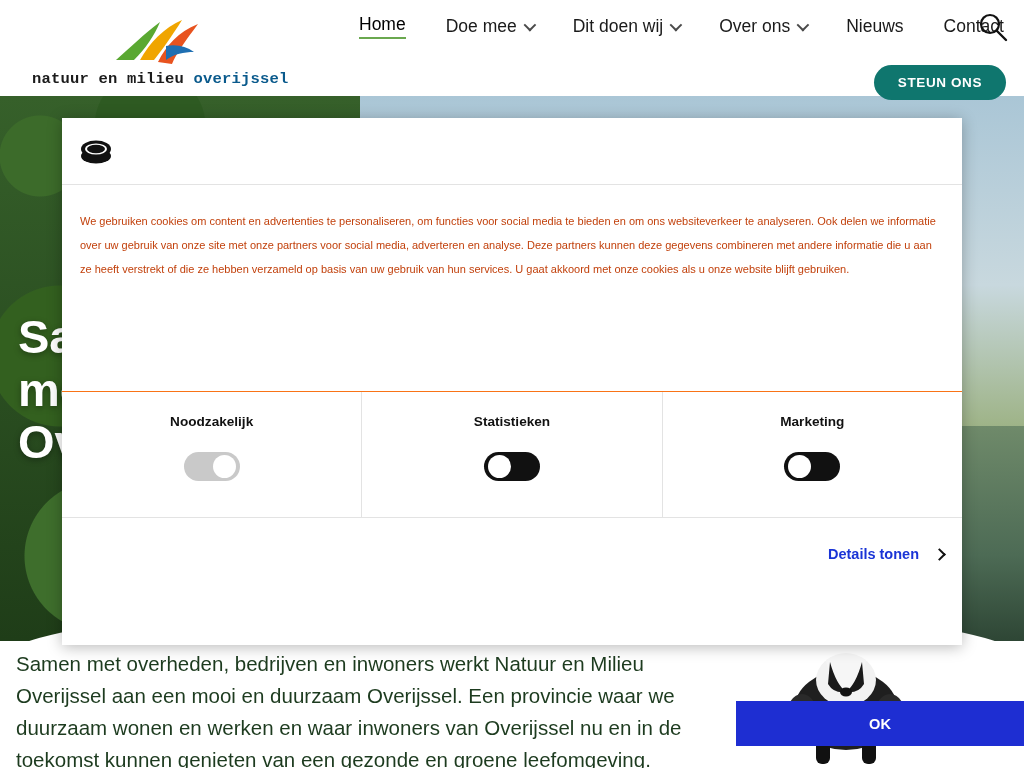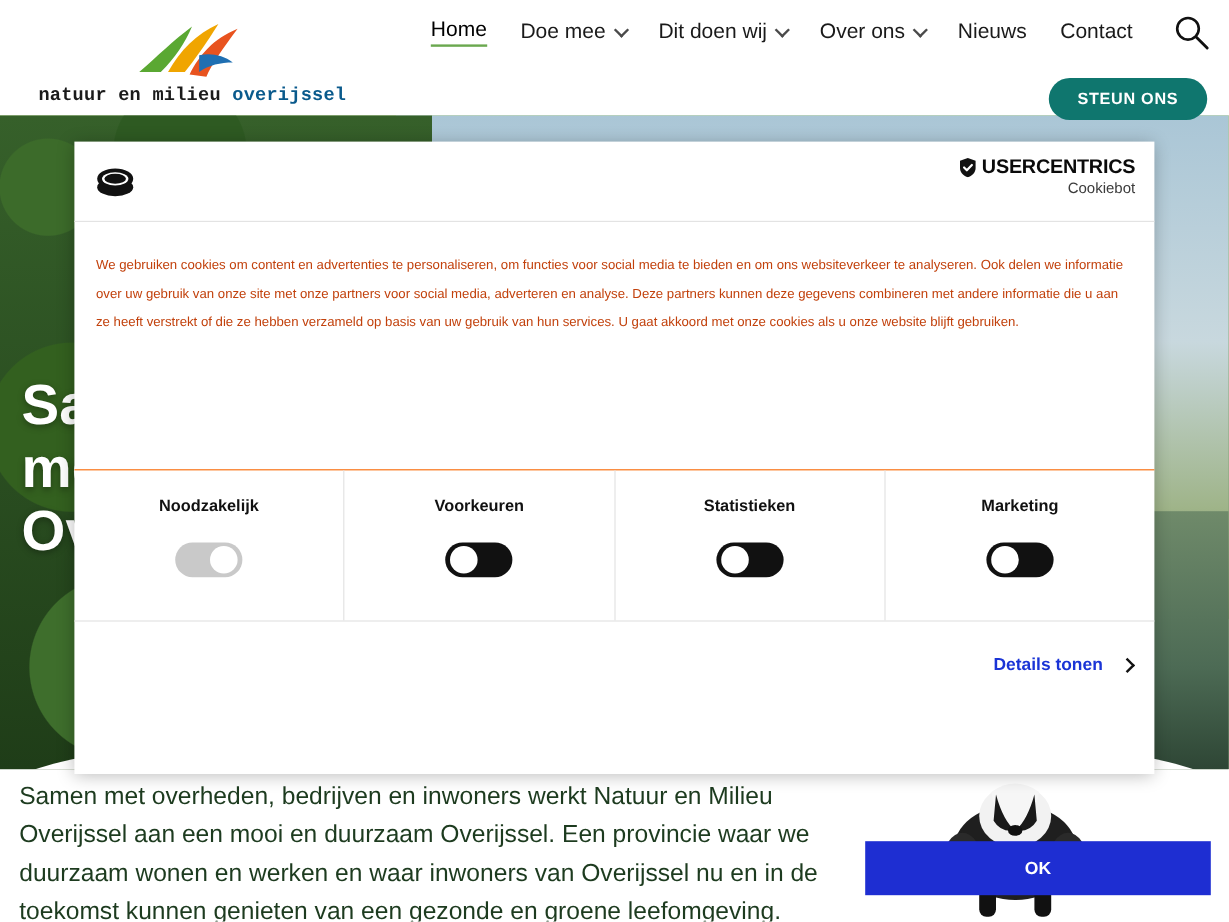--- a/index.html
+++ b/index.html
@@ -24,21 +24,21 @@
   .logo-text {
     position: absolute; left: 0px; top: 54px;
     font-size: 15.5px; font-weight: 700; letter-spacing: .2px; color: #1b1b1b;
     white-space: nowrap;
   }
   .logo-text .green { color: #1b1b1b; }
   .logo-text .blue { color: #0a5a8c; }
 
   .main-nav {
     position: absolute; left: 345px; top: 10px;
-    display: flex; align-items: center; gap: 0px;
+    display: flex; align-items: center; gap: 12px;
   }
   .nav-item {
     position: relative;
     font-size: 17.5px; color: #1a1a1a; padding: 4px 14px; cursor: pointer;
     display: flex; align-items: center; gap: 7px; white-space: nowrap;
   }
   .nav-item.active { color: #000; }
   .nav-item.active .nav-label { border-bottom: 2px solid #6aa84f; padding-bottom: 2px; }
   .caret {
     display: inline-block; width: 9px; height: 9px;
@@ -173,21 +173,21 @@
     position: absolute; right: 18px; top: 428px;
     display: flex; align-items: center; gap: 16px;
     color: #1a34d6; font-size: 14.5px; font-weight: 700; cursor: pointer;
   }
   .chev {
     width: 9px; height: 9px;
     border-right: 2.4px solid #111; border-top: 2.4px solid #111;
     transform: rotate(45deg);
   }
   .cd-ok {
-    position: absolute; left: 659px; top: 583px; width: 288px; height: 45px;
+    position: absolute; left: 674px; top: 583px; width: 288px; height: 45px;
     background: #1e2ed2; color: #fff; border: none;
     font-size: 14.6px; font-weight: 700; cursor: pointer;
     font-family: "Liberation Sans", sans-serif;
   }
 </style>
 </head>
 <body>
 
 <div id="page">
 
@@ -269,50 +269,34 @@
 
   <div class="cookie-dialog">
 
     <div class="cd-head">
       <svg class="cd-logo" viewBox="0 0 32 28">
         <ellipse cx="16" cy="18" rx="15" ry="7.5" fill="#111"></ellipse>
         <ellipse cx="16" cy="11" rx="15" ry="8.5" fill="#111"></ellipse>
         <ellipse cx="16" cy="11" rx="11" ry="5.5" fill="#fff"></ellipse>
         <ellipse cx="16" cy="11" rx="9" ry="4.2" fill="#111"></ellipse>
       </svg>
-      <div class="cd-brand">
-        <div class="cd-brand-main">
-          <svg class="cd-shield" viewBox="0 0 15 17">
-            <path d="M7.5 0.6 L14 3 v6 c0 4-3.2 6.6-6.5 7.8C4.2 15.6 1 13 1 9 V3 z" fill="#111"></path>
-            <path d="M4.4 8.6 l2.3 2.3 l4.2-4.4" fill="none" stroke="#fff" stroke-width="1.8" stroke-linecap="round" stroke-linejoin="round"></path>
-          </svg>
-          <span>USERCENTRICS</span>
-        </div>
-        <div class="cd-brand-sub">Cookiebot</div>
-      </div>
     </div>
 
     <div class="cd-body">
       <p class="cd-text">We gebruiken cookies om content en advertenties te personaliseren, om functies voor social media te bieden en om ons websiteverkeer te analyseren. Ook delen we informatie over uw gebruik van onze site met onze partners voor social media, adverteren en analyse. Deze partners kunnen deze gegevens combineren met andere informatie die u aan ze heeft verstrekt of die ze hebben verzameld op basis van uw gebruik van hun services. U gaat akkoord met onze cookies als u onze website blijft gebruiken.</p>
     </div>
 
     <div class="cd-cats">
       <div class="cd-cat">
         <div class="cd-cat-label">Noodzakelijk</div>
         <div class="toggle on">
             <span class="knob"></span>
           </div>
       </div>
       <div class="cd-cat">
-        <div class="cd-cat-label">Voorkeuren</div>
-        <div class="toggle">
-            <span class="knob"></span>
-          </div>
-      </div>
-      <div class="cd-cat">
         <div class="cd-cat-label">Statistieken</div>
         <div class="toggle">
             <span class="knob"></span>
           </div>
       </div>
       <div class="cd-cat">
         <div class="cd-cat-label">Marketing</div>
         <div class="toggle">
             <span class="knob"></span>
           </div>

